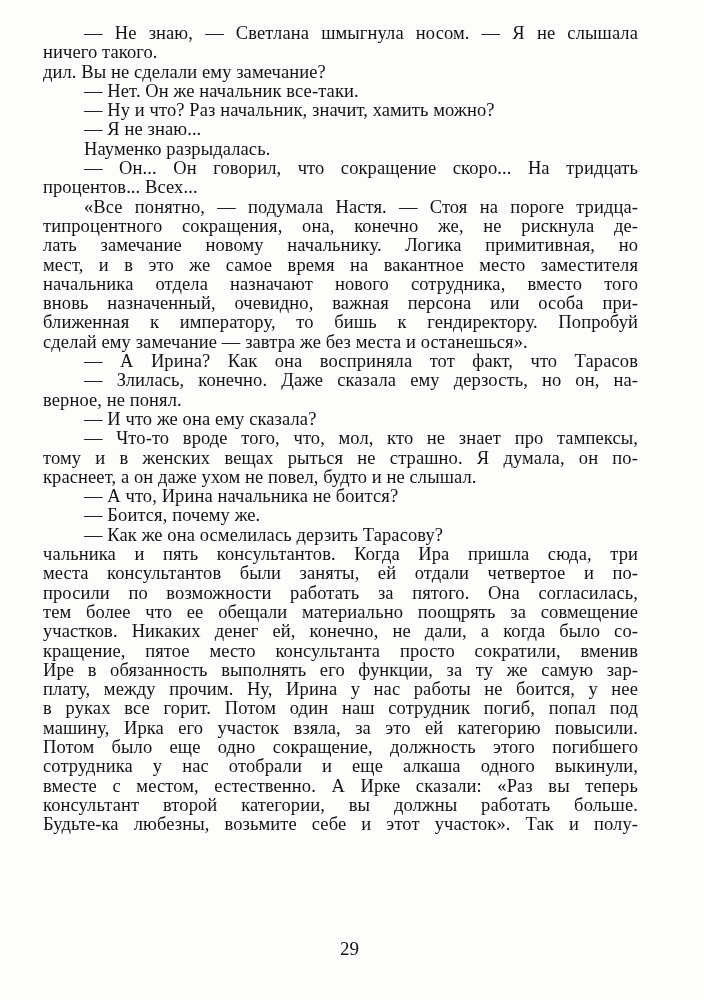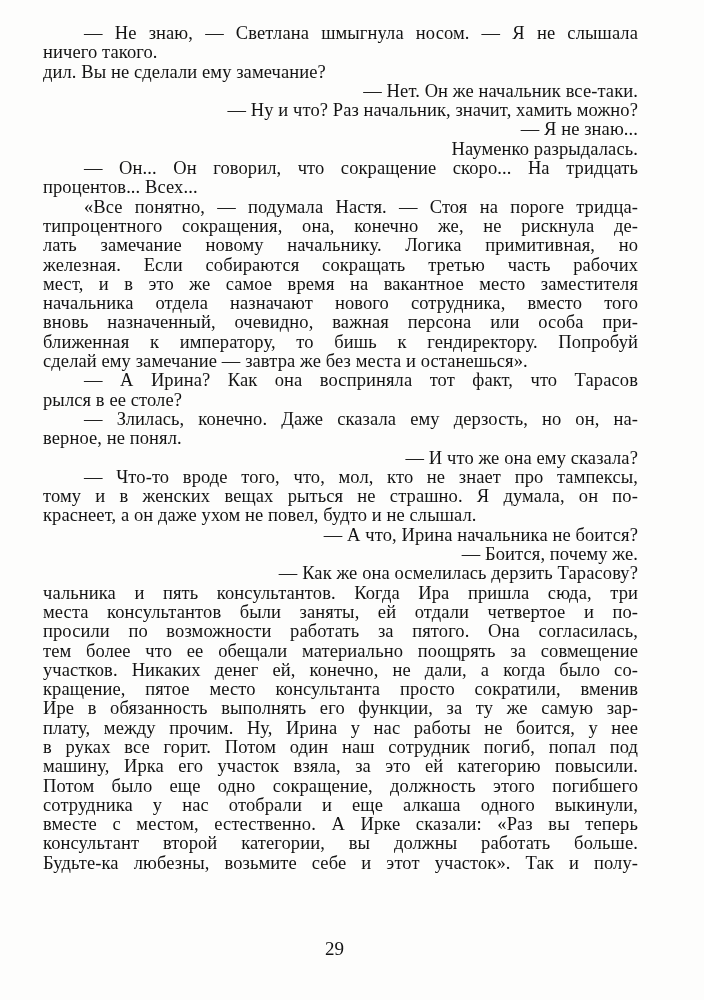--- a/index.html
+++ b/index.html
@@ -30,25 +30,24 @@
     height: 19.3px;
     overflow: visible;
     white-space: normal;
   }
   .line.just {
     text-align: justify;
     text-align-last: justify;
   }
   .line.indent {
     text-indent: 41px;
-    text-align: right;
   }
   .page-number {
     position: absolute;
-    left: 37px;
+    left: 52px;
     top: 939px;
     width: 595px;
     text-align: center;
     font-size: 19px;
     line-height: 20px;
   }
 </style>
 </head>
 <body>
 
@@ -59,28 +58,26 @@
       <div class="line">дил. Вы не сделали ему замечание?</div>
       <div class="line indent">— Нет. Он же начальник все-таки.</div>
       <div class="line indent">— Ну и что? Раз начальник, значит, хамить можно?</div>
       <div class="line indent">— Я не знаю...</div>
       <div class="line indent">Науменко разрыдалась.</div>
       <div class="line indent just">— Он... Он говорил, что сокращение скоро... На тридцать</div>
       <div class="line">процентов... Всех...</div>
       <div class="line indent just">«Все понятно, — подумала Настя. — Стоя на пороге тридца-</div>
       <div class="line just">типроцентного сокращения, она, конечно же, не рискнула де-</div>
       <div class="line just">лать замечание новому начальнику. Логика примитивная, но</div>
-      <div class="line just">железная. Если собираются сокращать третью часть рабочих</div>
       <div class="line just">мест, и в это же самое время на вакантное место заместителя</div>
       <div class="line just">начальника отдела назначают нового сотрудника, вместо того</div>
       <div class="line just">вновь назначенный, очевидно, важная персона или особа при-</div>
       <div class="line just">ближенная к императору, то бишь к гендиректору. Попробуй</div>
       <div class="line">сделай ему замечание — завтра же без места и останешься».</div>
       <div class="line indent just">— А Ирина? Как она восприняла тот факт, что Тарасов</div>
-      <div class="line">рылся в ее столе?</div>
       <div class="line indent just">— Злилась, конечно. Даже сказала ему дерзость, но он, на-</div>
       <div class="line">верное, не понял.</div>
       <div class="line indent">— И что же она ему сказала?</div>
       <div class="line indent just">— Что-то вроде того, что, мол, кто не знает про тампексы,</div>
       <div class="line just">тому и в женских вещах рыться не страшно. Я думала, он по-</div>
       <div class="line">краснеет, а он даже ухом не повел, будто и не слышал.</div>
       <div class="line indent">— А что, Ирина начальника не боится?</div>
       <div class="line indent">— Боится, почему же.</div>
       <div class="line indent">— Как же она осмелилась дерзить Тарасову?</div>
       <div class="line just">чальника и пять консультантов. Когда Ира пришла сюда, три</div>

